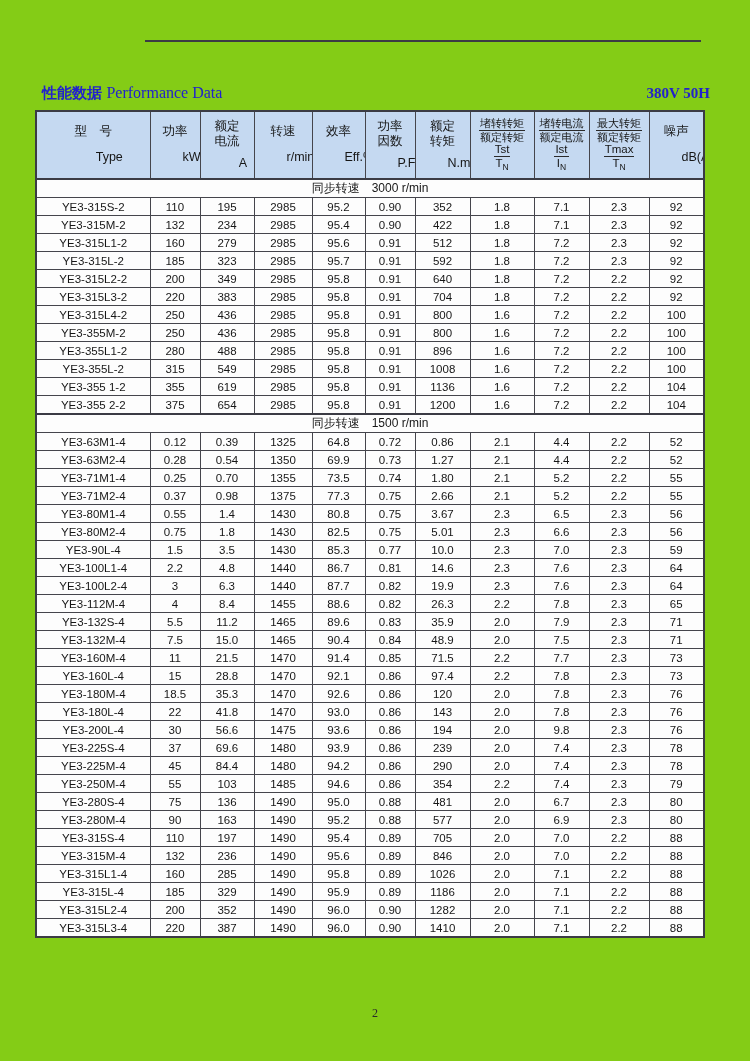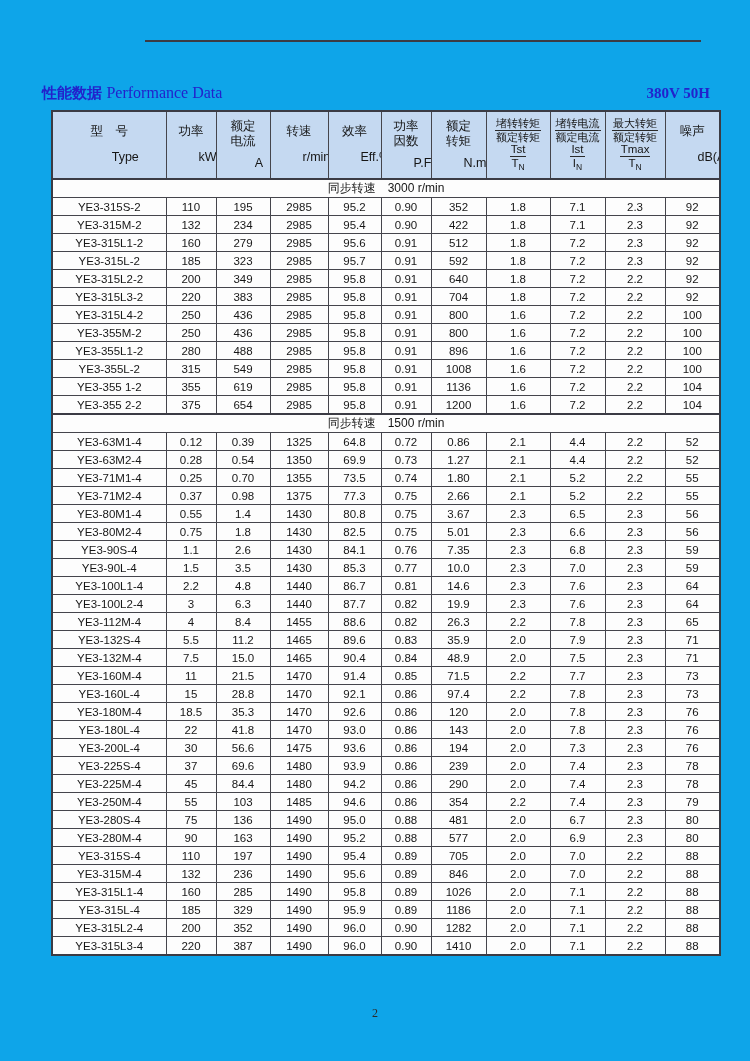--- a/index.html
+++ b/index.html
@@ -5,21 +5,21 @@
   :root{
     --header-bg:#c5d9f1;
     --accent:#2222cc;
     --border:#45454c;
     --text:#161616;
   }
   html,body{margin:0;padding:0;background:#ffffff;}
   .page{
     position:relative;
     width:750px;height:1061px;
-    background:#0ea5e9;
+    background:#84cc16;
     font-family:"Liberation Sans","DejaVu Sans",sans-serif;
     color:var(--text);
     overflow:hidden;
   }
   .top-rule{
     position:absolute;top:40px;left:145px;width:556px;
     border-top:2px solid #3b3b44;
   }
   .title-bar{
     position:absolute;top:84px;left:42px;width:668px;
@@ -31,21 +31,21 @@
   }
   .title-en{
     color:var(--accent);font-size:16px;
     font-family:"Liberation Serif","DejaVu Serif",serif;
   }
   .voltage{
     color:var(--accent);font-weight:bold;font-size:15px;
     font-family:Liberation Serif, serif;
   }
   table.perf-table{
-    position:absolute;top:110px;left:51px;width:668px;
+    position:absolute;top:110px;left:35px;width:668px;
     border-collapse:collapse;table-layout:fixed;
     border:2px solid #3b3b44;
   }
   .perf-table th,.perf-table td{
     border:1px solid var(--border);
     text-align:center;vertical-align:middle;
     overflow:hidden;white-space:nowrap;
   }
   .perf-table thead th{
     background:var(--header-bg);
@@ -426,33 +426,20 @@
           <td>1430</td>
           <td>82.5</td>
           <td>0.75</td>
           <td>5.01</td>
           <td>2.3</td>
           <td>6.6</td>
           <td>2.3</td>
           <td>56</td>
         </tr>
         <tr>
-          <td>YE3-90S-4</td>
-          <td>1.1</td>
-          <td>2.6</td>
-          <td>1430</td>
-          <td>84.1</td>
-          <td>0.76</td>
-          <td>7.35</td>
-          <td>2.3</td>
-          <td>6.8</td>
-          <td>2.3</td>
-          <td>59</td>
-        </tr>
-        <tr>
           <td>YE3-90L-4</td>
           <td>1.5</td>
           <td>3.5</td>
           <td>1430</td>
           <td>85.3</td>
           <td>0.77</td>
           <td>10.0</td>
           <td>2.3</td>
           <td>7.0</td>
           <td>2.3</td>
@@ -577,21 +564,21 @@
         </tr>
         <tr>
           <td>YE3-200L-4</td>
           <td>30</td>
           <td>56.6</td>
           <td>1475</td>
           <td>93.6</td>
           <td>0.86</td>
           <td>194</td>
           <td>2.0</td>
-          <td>7.3</td>
+          <td>9.8</td>
           <td>2.3</td>
           <td>76</td>
         </tr>
         <tr>
           <td>YE3-225S-4</td>
           <td>37</td>
           <td>69.6</td>
           <td>1480</td>
           <td>93.9</td>
           <td>0.86</td>

